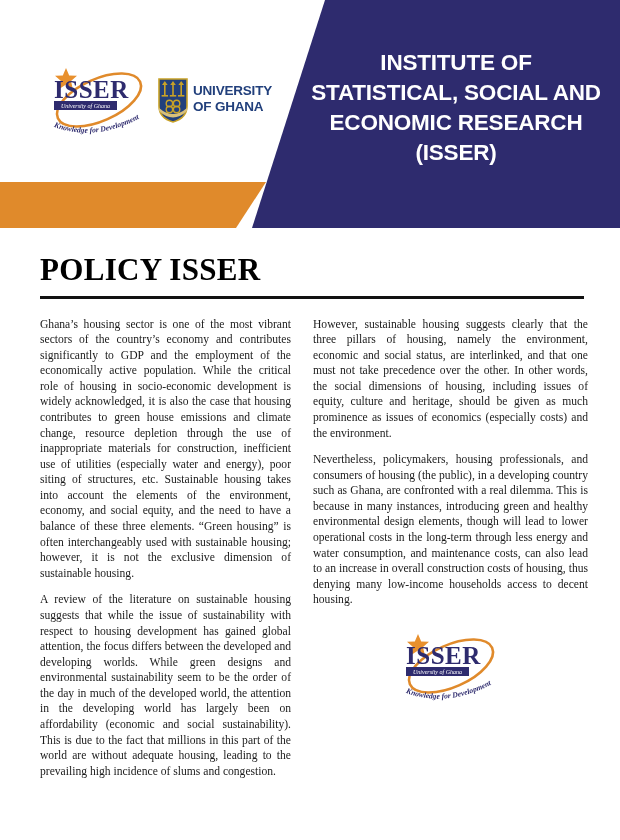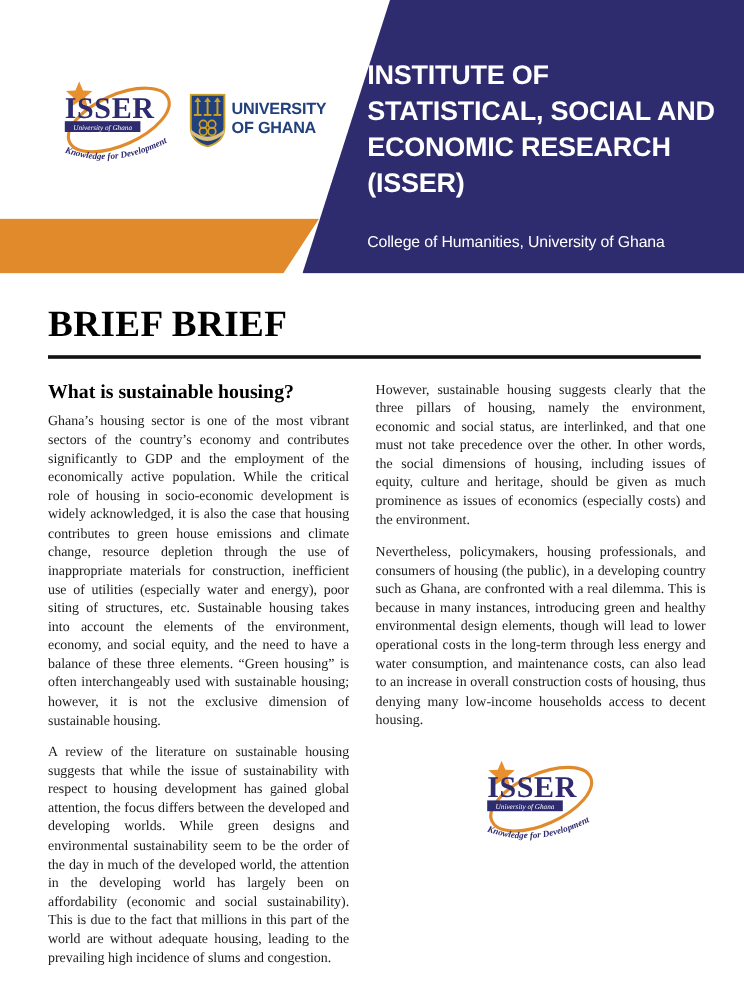--- a/index.html
+++ b/index.html
@@ -58,20 +58,21 @@
     position: absolute;
     left: 306px;
     top: 48px;
     width: 300px;
     font-family: "Liberation Sans", sans-serif;
     font-weight: bold;
     font-size: 22.5px;
     line-height: 1.33;
     color: #ffffff;
     letter-spacing: -0.2px;
+    text-align: center;
   }
   .org-sub {
     position: absolute;
     left: 306px;
     top: 194px;
     font-family: "Liberation Sans", sans-serif;
     font-size: 13.2px;
     color: #ffffff;
     letter-spacing: -0.1px;
     white-space: nowrap;
@@ -188,21 +189,20 @@
 </head>
 <body>
 
 <div class="header">
 
   <div class="navy-panel" style="background: rgb(46, 43, 110);"></div>
   <div class="orange-band" style="background: rgb(224, 138, 43);"></div>
 
 
   <div class="org-title">INSTITUTE OF STATISTICAL,  SOCIAL AND ECONOMIC RESEARCH (ISSER)</div>
-  <div class="org-sub">College of Humanities, University of Ghana</div>
 
   <div class="isser-logo header-pos">
     <svg viewBox="0 0 122 88" width="122" height="88">
 
       <g transform="rotate(-24 61 44)">
         <ellipse cx="61" cy="44" rx="45" ry="21" fill="none" stroke="#e08a2b" stroke-width="2.6"></ellipse>
       </g>
 
       <path d="M28 12 L31.2 19.4 L39 19.8 L33 25 L34.8 33 L28 28.6 L21.2 33 L23 25 L17 19.8 L24.8 19.4 Z" fill="#e8902e"></path>
 
@@ -243,28 +243,27 @@
       <path d="M2 33 Q16 46 30 33 L30 30 Q16 42 2 30 Z" fill="#d8c07a"></path>
     </svg>
     <div class="ug-words" style="color: rgb(34, 64, 124);">
       <div>UNIVERSITY</div>
       <div>OF GHANA</div>
     </div>
   </div>
 </div>
 
 <div class="title-block">
-  <h1 class="doc-title">BRIEF BRIEF</h1>
+  <h1 class="doc-title">POLICY ISSER</h1>
   <div class="rule"></div>
 </div>
 
 <div class="columns">
 
   <div class="col left">
-    <h2 class="section-head">What is sustainable housing?</h2>
     <p class="body">Ghana’s housing sector is one of the most vibrant sectors of the country’s economy and contributes significantly to GDP and the employment of the economically active population. While the critical role of housing in socio-economic development is widely acknowledged, it is also the case that housing contributes to green house emissions and climate change, resource depletion through the use of inappropriate materials for construction, inefficient use of utilities (especially water and energy), poor siting of structures, etc. Sustainable housing takes into account the elements of the environment, economy, and social equity, and the need to have a balance of these three elements. “Green housing” is often interchangeably used with sustainable housing; however, it is not the exclusive dimension of sustainable housing.</p>
     <p class="body">A review of the literature on sustainable housing suggests that while the issue of sustainability with respect to housing development has gained global attention, the focus differs between the developed and developing worlds. While green designs and environmental sustainability seem to be the order of the day in much of the developed world, the attention in the developing world has largely been on affordability (economic and social sustainability). This is due to the fact that millions in this part of the world are without adequate housing, leading to the prevailing high incidence of slums and congestion.</p>
   </div>
 
   <div class="col right">
     <p class="body">However, sustainable housing suggests clearly that the three pillars of housing, namely the environment, economic and social status, are interlinked, and that one must not take precedence over the other. In other words, the social dimensions of housing, including issues of equity, culture and heritage, should be given as much prominence as issues of economics (especially costs) and the environment.</p>
     <p class="body">Nevertheless, policymakers, housing professionals, and consumers of  housing (the public), in a developing country such as Ghana, are confronted with a real dilemma. This is because in many instances, introducing green and healthy environmental design elements, though will lead to lower operational costs in the long-term through less energy and water consumption, and maintenance costs, can also lead to an increase in overall construction costs of housing, thus denying many low-income households access to decent housing.</p>
 
     <div class="footer-brand">
       <div class="footer-logo-wrap">

